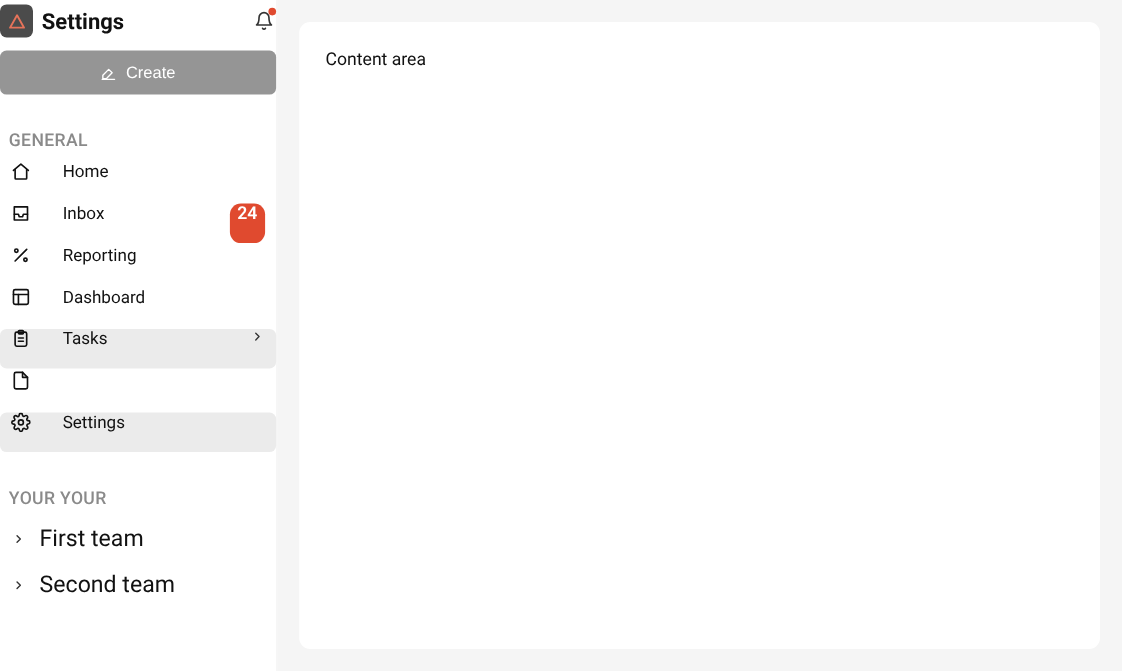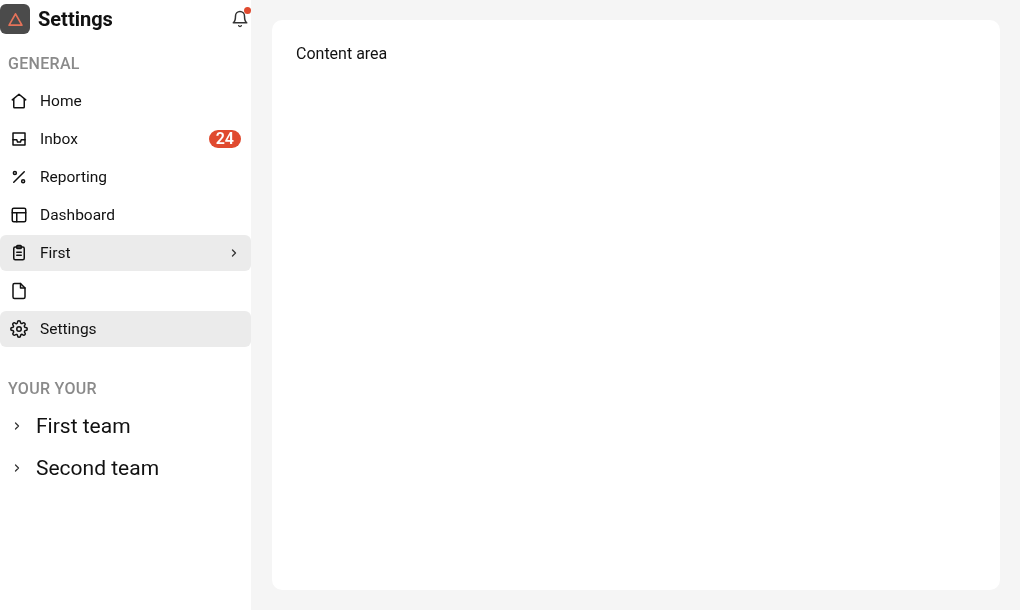--- a/index.html
+++ b/index.html
@@ -84,22 +84,21 @@
     }
     .section-label {
       font-size: 16px;
       font-weight: 500;
       color: #8a8a8a;
       letter-spacing: 0.3px;
       padding: 8px 8px 10px 8px;
     }
     .nav-item {
       display: flex;
-      align-items: center;
-      gap: 12px;
+      gap: 29px;
       height: 36px;
       padding: 0 10px;
       border-radius: 6px;
       cursor: pointer;
       color: #111;
       font-size: 15.5px;
       position: relative;
       margin-bottom: 2px;
     }
     .nav-item.active {
@@ -180,20 +179,29 @@
       <span>
         <svg width="18" height="18" viewBox="0 0 24 24" fill="none" stroke="#333" stroke-width="2" stroke-linecap="round" stroke-linejoin="round">
           <path d="M6 8a6 6 0 0 1 12 0c0 7 3 9 3 9H3s3-2 3-9"></path>
           <path d="M10.3 21a1.94 1.94 0 0 0 3.4 0"></path>
         </svg>
       </span>
       <span class="bell-dot"></span>
     </div>
   </div>
 
+  <button class="create-btn">
+    <span>
+      <svg width="15" height="15" viewBox="0 0 24 24" fill="none" stroke="#fff" stroke-width="2" stroke-linecap="round" stroke-linejoin="round">
+        <path d="M3 21h18"></path>
+        <path d="M12.5 6.5l5 5L9 20H4v-5L12.5 6.5z"></path>
+      </svg>
+    </span>
+    <span>Create</span>
+  </button>
 
   <div class="section-label">GENERAL</div>
 
   <div class="nav-item">
     <span class="item-icon">
       <svg width="18" height="18" viewBox="0 0 24 24" fill="none" stroke="#111" stroke-width="2" stroke-linecap="round" stroke-linejoin="round">
         <path d="M3 10.5 L12 3 L21 10.5"></path>
         <path d="M5 9.5 V20 a1 1 0 0 0 1 1 h12 a1 1 0 0 0 1 -1 V9.5"></path>
       </svg>
     </span>
@@ -235,21 +243,21 @@
 
   <div class="nav-item active">
     <span class="item-icon">
       <svg width="18" height="18" viewBox="0 0 24 24" fill="none" stroke="#111" stroke-width="2" stroke-linecap="round" stroke-linejoin="round">
         <rect x="5" y="4" width="14" height="17" rx="2"></rect>
         <rect x="9" y="2" width="6" height="4" rx="1"></rect>
         <line x1="9" y1="11" x2="15" y2="11"></line>
         <line x1="9" y1="15" x2="15" y2="15"></line>
       </svg>
     </span>
-    <span class="item-label">First</span>
+    <span class="item-label">Tasks</span>
     <span class="chevron">
       <svg width="12" height="12" viewBox="0 0 24 24" fill="none" stroke="#333" stroke-width="2.5" stroke-linecap="round" stroke-linejoin="round">
         <polyline points="9 6 15 12 9 18"></polyline>
       </svg>
     </span>
   </div>
 
   <div class="nav-item">
     <span class="item-icon">
       <svg width="18" height="18" viewBox="0 0 24 24" fill="none" stroke="#111" stroke-width="2" stroke-linecap="round" stroke-linejoin="round">

